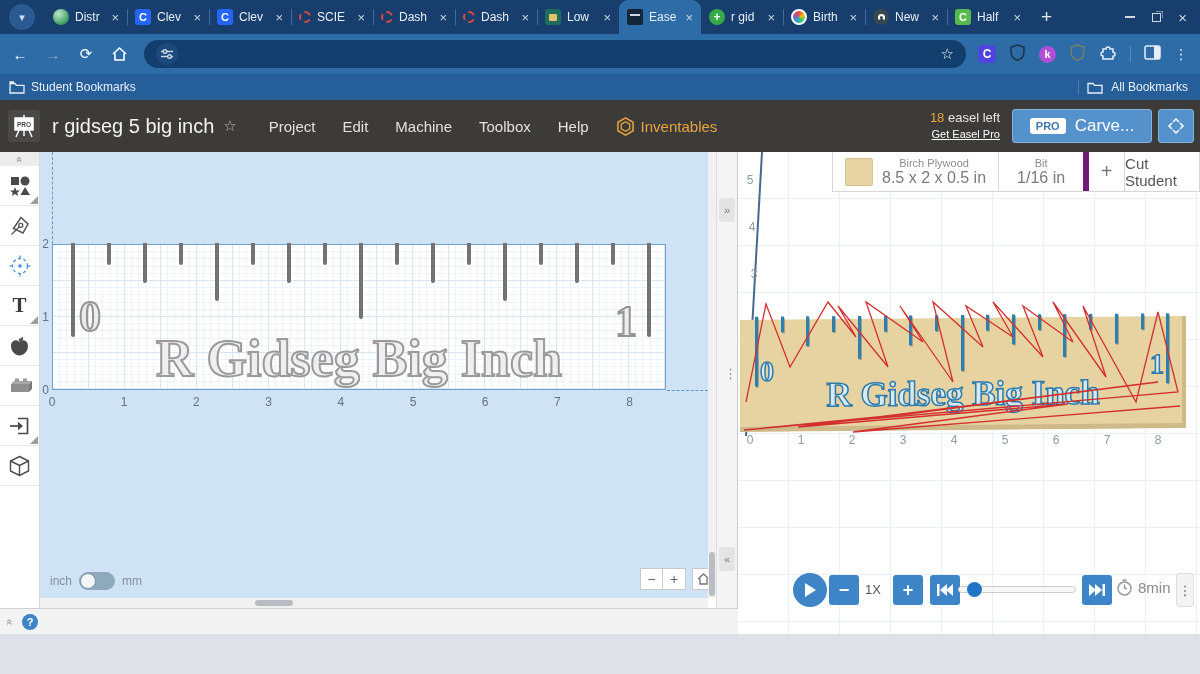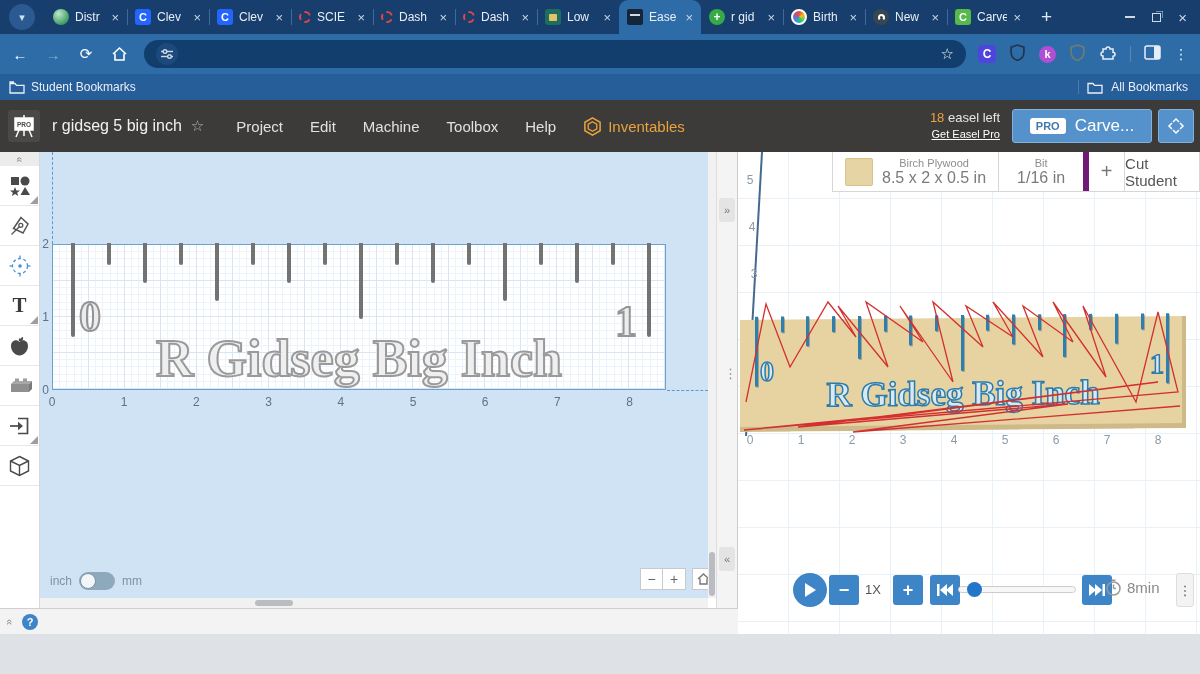--- a/index.html
+++ b/index.html
@@ -46,21 +46,21 @@
   .ext-sep{width:1px;height:16px;background:#5d86af;}
   .kebab{color:#e8eef6;font-size:14px;letter-spacing:0;}
   
   .bookmarks{position:absolute;left:0;top:74px;width:1200px;height:26px;background:#265e9a;display:flex;align-items:center;color:#e9eff7;font-size:12px;}
   .bm-left{display:flex;align-items:center;gap:6px;margin-left:9px;}
   .bm-right{display:flex;align-items:center;gap:8px;margin-left:auto;margin-right:12px;}
   .bm-sep{width:1px;height:14px;background:#4d7cab;}
   
   .easel-header{position:absolute;left:0;top:100px;width:1200px;height:52px;background:#3c3b3a;display:flex;align-items:center;color:#e8e6e3;}
   .easel-logo{width:32px;height:32px;background:#4a4947;border-radius:3px;margin-left:8px;display:flex;align-items:center;justify-content:center;position:relative;flex:0 0 auto;}
-  .easel-title{font-size:16px;color:#f2f1ef;margin-left:12px;white-space:nowrap;}
+  .easel-title{font-size:20px;color:#f2f1ef;margin-left:12px;white-space:nowrap;}
   .title-star{color:#b9b7b4;margin-left:9px;font-size:15px;}
   .menu{display:flex;gap:27px;margin-left:32px;font-size:15px;color:#e3e1de;}
   .menu span{cursor:default;}
   .brand{display:flex;align-items:center;gap:6px;margin-left:27px;color:#e8a33c;font-size:15px;}
   .trial{margin-left:auto;text-align:right;font-size:13px;margin-right:12px;line-height:1.45;white-space:nowrap;}
   .days-num{color:#e8a33c;}
   .get-pro{color:#fff;text-decoration:underline;font-size:11px;}
   .carve-btn{width:140px;height:34px;background:#5592cb;border:1px solid #82b1db;border-radius:3px;display:flex;align-items:center;justify-content:center;gap:9px;color:#fff;font-size:17px;margin-right:6px;flex:0 0 auto;}
   .pro-badge{background:#fff;color:#4178ad;font-weight:bold;font-size:11px;padding:2px 6px;border-radius:3px;}
   .jog-btn{width:36px;height:34px;background:#5592cb;border:1px solid #82b1db;border-radius:3px;margin-right:6px;display:flex;align-items:center;justify-content:center;flex:0 0 auto;}
@@ -123,21 +123,21 @@
   .simbtn{position:absolute;display:flex;align-items:center;justify-content:center;background:#3d85c6;color:#fff;}
   .play{left:55px;top:421px;width:34px;height:34px;border-radius:50%;}
   .sq{width:30px;height:30px;border-radius:3px;top:423px;}
   .minus{left:91px;font-size:18px;font-weight:bold;}
   .plus{left:155px;font-size:18px;font-weight:bold;}
   .skipstart{left:192px;}
   .skipend{left:344px;}
   .speed{position:absolute;left:127px;top:430px;font-size:13px;color:#555;}
   .slider{position:absolute;left:220px;top:434px;width:118px;height:7px;background:#f7f7f7;border:1px solid #ccc;border-radius:4px;}
   .slider-dot{position:absolute;left:8px;top:-5px;width:15px;height:15px;border-radius:50%;background:#2176c7;}
-  .sim-time{position:absolute;left:367px;top:427px;display:flex;align-items:center;gap:5px;font-size:15px;color:#8a8a8a;}
+  .sim-time{position:absolute;left:378px;top:427px;display:flex;align-items:center;gap:5px;font-size:15px;color:#8a8a8a;}
   .sim-kebab{position:absolute;left:438px;top:421px;width:18px;height:34px;background:#f3f3f3;border:1px solid #ddd;border-radius:3px;display:flex;align-items:center;justify-content:center;color:#555;font-size:13px;}
   
   .workpieces-bar{position:absolute;left:0;top:608px;width:738px;height:26px;background:#f3f3f3;border-top:1px solid #d0d0d0;display:flex;align-items:center;font-size:14px;color:#4d4d4d;}
   .wp-label{margin-left:9px;}
   .wp-chevron{margin-left:7px;color:#8a8a8a;font-size:11px;display:inline-block;transform:rotate(90deg);}
   .wp-help{width:16px;height:16px;border-radius:50%;background:#3d85c6;color:#fff;font-size:11px;font-weight:bold;display:flex;align-items:center;justify-content:center;margin-left:9px;}
   
   .shelf{position:absolute;left:0;top:634px;width:1200px;height:40px;background:#dee1e6;}
 </style>
 </head>
@@ -198,21 +198,21 @@
       </div>
       <div class="tab">
         <span class="fav fav-swirl">
           <span class="swirl-inner"></span>
         </span>
         <span class="tab-label">New</span>
         <span class="tab-close">×</span>
       </div>
       <div class="tab">
         <span class="fav fav-clever-green">C</span>
-        <span class="tab-label">Carve</span>
+        <span class="tab-label">Half</span>
         <span class="tab-close">×</span>
       </div>
     </div>
   <div class="newtab">+</div>
   <div class="wincontrols">
     <span class="wc-min"></span>
     <span class="wc-restore"></span>
     <span class="wc-close">×</span>
   </div>
 </div>

